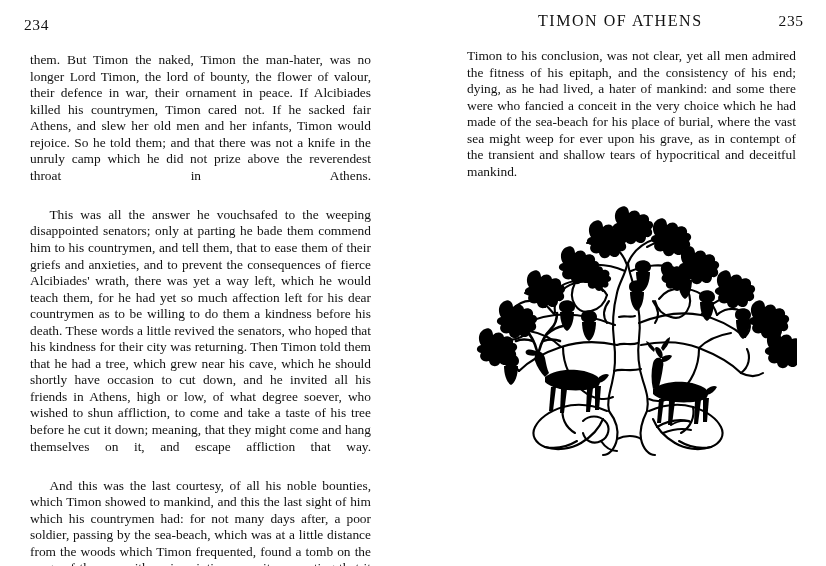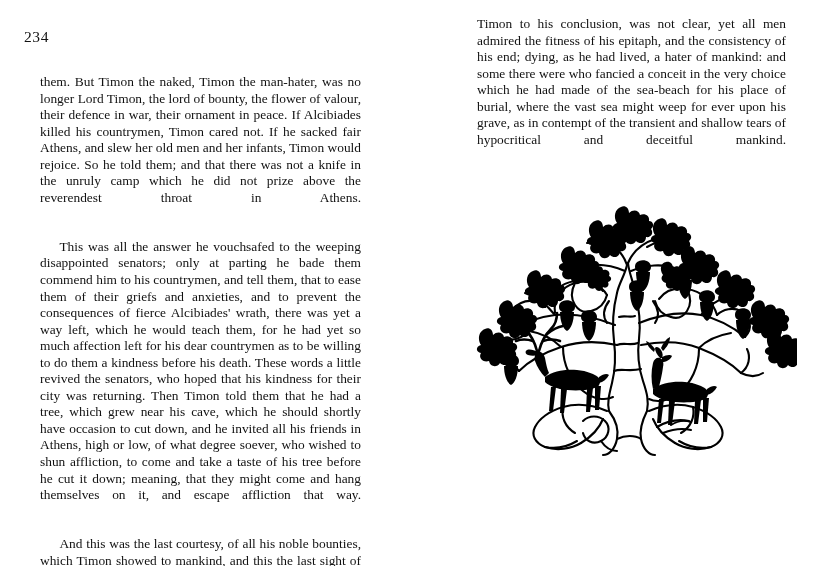--- a/index.html
+++ b/index.html
@@ -18,21 +18,21 @@
   .spread {
     position: absolute;
     inset: 0;
     display: flex;
   }
   .page {
     position: relative;
     height: 566px;
     box-sizing: border-box;
   }
-  .page-left  { width: 413px; padding: 16px 36px 0 24px; }
+  .page-left  { width: 413px; padding: 4px 36px 0 24px; }
   .page-right { width: 413px; padding: 0 24px 0 48px; }
 
   
   .runhead {
     position: relative;
     height: 42px;
     display: flex;
     align-items: flex-start;
     padding-top: 13px;
     box-sizing: border-box;
@@ -62,21 +62,21 @@
   .body {
     font-size: 13.4px;
     line-height: 16.55px;
     text-align: justify;
     text-justify: inter-word;
     margin: 0;
     padding: 0;
     hyphens: none;
   }
   .body p {
-    margin: 16px;
+    margin: 6px;
     text-indent: 1.45em;
     text-align: justify;
   }
   .body p.noindent { text-indent: 0; }
   
   .body p::after {
     content: "";
     display: inline-block;
     width: 100%;
   }
@@ -109,20 +109,24 @@
       <p class="noindent">them.  But Timon the naked, Timon the man-hater, was no longer Lord Timon, the lord of bounty, the flower of valour, their defence in war, their ornament in peace.  If Alcibiades killed his countrymen, Timon cared not.  If he sacked fair Athens, and slew her old men and her infants, Timon would rejoice.  So he told them; and that there was not a knife in the unruly camp which he did not prize above the reverendest throat in Athens.</p>
       <p>This was all the answer he vouchsafed to the weeping disappointed senators; only at parting he bade them commend him to his countrymen, and tell them, that to ease them of their griefs and anxieties, and to prevent the consequences of fierce Alcibiades' wrath, there was yet a way left, which he would teach them, for he had yet so much affection left for his dear countrymen as to be willing to do them a kindness before his death.  These words a little revived the senators, who hoped that his kindness for their city was returning.  Then Timon told them that he had a tree, which grew near his cave, which he should shortly have occasion to cut down, and he invited all his friends in Athens, high or low, of what degree soever, who wished to shun affliction, to come and take a taste of his tree before he cut it down; meaning, that they might come and hang themselves on it, and escape affliction that way.</p>
       <p>And this was the last courtesy, of all his noble bounties, which Timon showed to mankind, and this the last sight of him which his countrymen had: for not many days after, a poor soldier, passing by the sea-beach, which was at a little distance from the woods which Timon frequented, found a tomb on the verge of the sea, with an inscription upon it, purporting that it was the grave of Timon the man-hater, who “ While he lived, did hate all living men, and dying wished a plague might consume all caitiffs left! ”</p>
 
     </div>
 
   </div>
 
   <div class="page page-right">
 
+    <div class="runhead runhead-right">
+      <span class="runtitle rh-r-title">TIMON OF ATHENS</span>
+      <span class="folio rh-r-folio">235</span>
+    </div>
 
     <div class="body col-right">
       <p class="noindent">Timon to his conclusion, was not clear, yet all men admired the fitness of his epitaph, and the consistency of his end; dying, as he had lived, a hater of mankind: and some there were who fancied a conceit in the very choice which he had made of the sea-beach for his place of burial, where the vast sea might weep for ever upon his grave, as in contempt of the transient and shallow tears of hypocritical and deceitful mankind.</p>
     </div>
 
     <div class="illo-wrap">
       <svg class="illo" width="330" height="252" viewBox="0 0 330 252" xmlns="http://www.w3.org/2000/svg">
 
         <g fill="none" stroke="#000000" stroke-width="2.1" stroke-linecap="round" stroke-linejoin="round">
 

